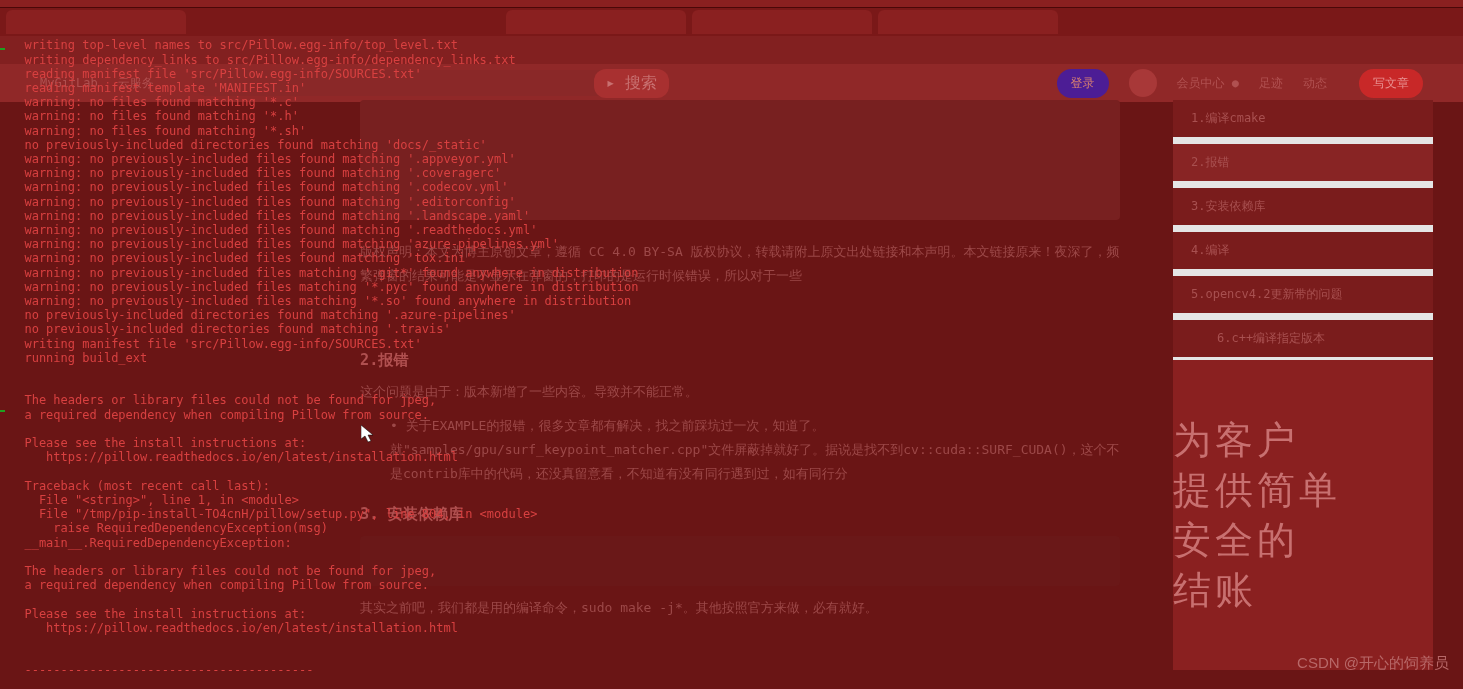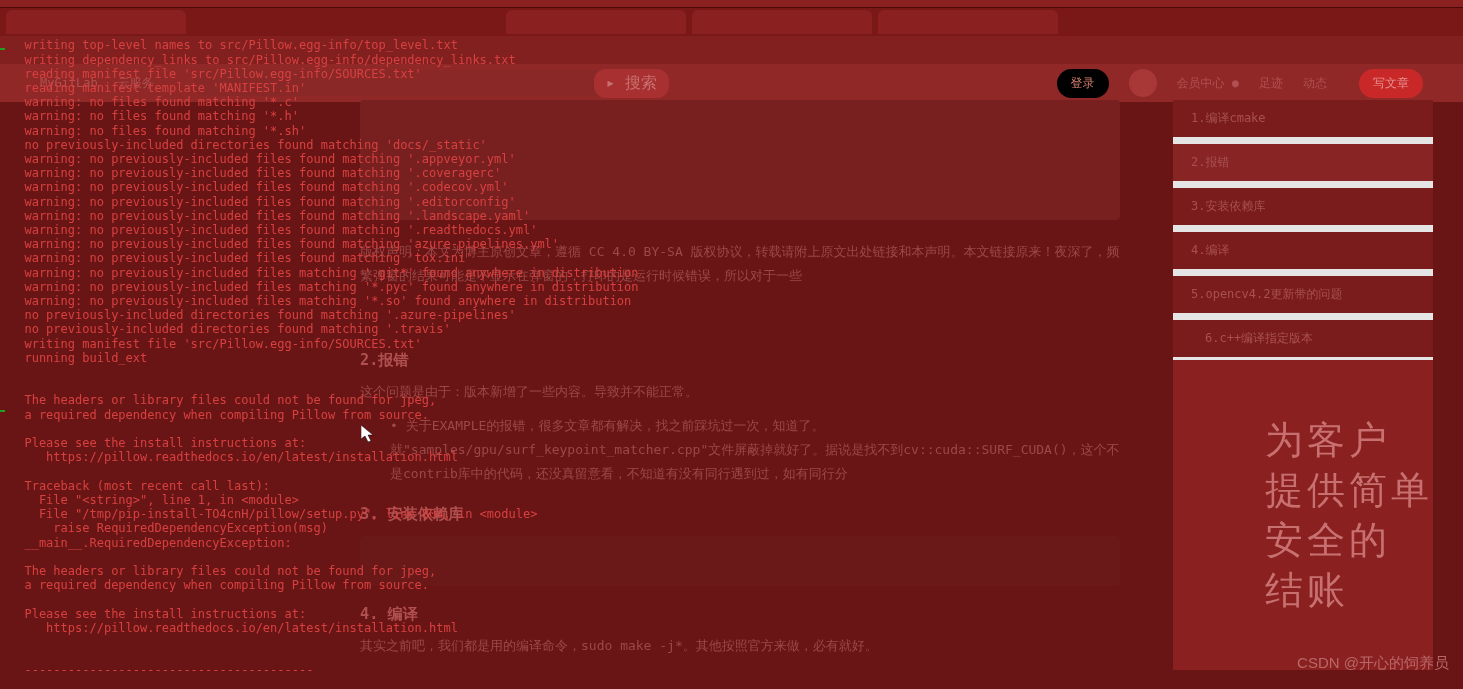--- a/index.html
+++ b/index.html
@@ -103,21 +103,21 @@
       height: 38px;
       background: #902828;
       display: flex;
       align-items: center;
       padding: 0 40px;
       gap: 20px;
       z-index: 2;
     }
     .header-item { color: #b05050; font-size: 12px; }
     .avatar { width: 28px; height: 28px; border-radius: 50%; background: #a83838; margin-left: auto; }
-    .btn-orange { background: #000000; padding: 6px 14px; border-radius: 16px; color: #d88070; font-size: 12px; }
+    .btn-orange { background: #4c1d95; padding: 6px 14px; border-radius: 16px; color: #d88070; font-size: 12px; }
     .btn-red { background: #c82828; padding: 6px 14px; border-radius: 16px; color: #e89090; font-size: 12px; margin-left: 12px; }
     .article {
       position: absolute;
       top: 100px;
       left: 360px;
       width: 760px;
       z-index: 2;
       color: #a04848;
       font-size: 13px;
       line-height: 24px;
@@ -144,21 +144,21 @@
     .sidebar-item.active { background: #882424; }
     .ad-box {
       position: absolute;
       right: 30px;
       top: 360px;
       width: 260px;
       height: 310px;
       background: #8a2020;
       display: flex;
       align-items: center;
-      justify-content: flex-end;
+      justify-content: flex-start;
       z-index: 2;
     }
     .ad-text { color: #c87070; font-size: 38px; line-height: 50px; writing-mode: horizontal-tb; text-align: left; font-weight: 300; letter-spacing: 4px; }
     .watermark {
       position: absolute;
       bottom: 16px;
       right: 14px;
       color: #b86868;
       font-size: 15px;
       z-index: 50;
@@ -225,32 +225,31 @@
 <div class="article">
   <div class="article-box"></div>
   <div class="article-text" style="white-space:normal">版权声明：本文为博主原创文章，遵循 CC 4.0 BY-SA 版权协议，转载请附上原文出处链接和本声明。本文链接原来！夜深了，频繁弹窗的结果可能是不显示在弹窗的，打印的是运行时候错误，所以对于一些</div>
   <h3 class="article-title" style="margin-top:60px">2.报错</h3>
   <div class="article-text">这个问题是由于：版本新增了一些内容。导致并不能正常。</div>
   <div class="bullet-block article-text" style="white-space:normal">
     • <span>关于EXAMPLE的报错，很多文章都有解决，找之前踩坑过一次，知道了。就"samples/gpu/surf_keypoint_matcher.cpp"文件屏蔽掉就好了。据说是找不到cv::cuda::SURF_CUDA()，这个不是contrib库中的代码，还没真留意看，不知道有没有同行遇到过，如有同行分</span>
   </div>
   <h3 class="article-title">3. 安装依赖库</h3>
   <div class="code-block" style="height:50px"></div>
-  <h3 class="article-title">4. 编译</h3>
   <div class="article-text">其实之前吧，我们都是用的编译命令，sudo make -j*。其他按照官方来做，必有就好。</div>
 </div>
 
 <div class="sidebar">
   <div class="sidebar-body">
     <div class="sidebar-item">1.编译cmake</div>
     <div class="sidebar-item active">2.报错</div>
     <div class="sidebar-item">3.安装依赖库</div>
     <div class="sidebar-item">4.编译</div>
     <div class="sidebar-item">5.opencv4.2更新带的问题</div>
-    <div class="sidebar-item" style="padding-left:32px">6.c++编译指定版本</div>
+    <div class="sidebar-item" style="padding-left:44px">6.c++编译指定版本</div>
     <div class="sidebar-item" style="padding-left:32px">6.官方文档</div>
   </div>
 </div>
 
 <div class="ad-box">
   <div class="ad-text">
     <div>为客户</div>
     <div>提供简单</div>
     <div>安全的</div>
     <div>结账</div>

